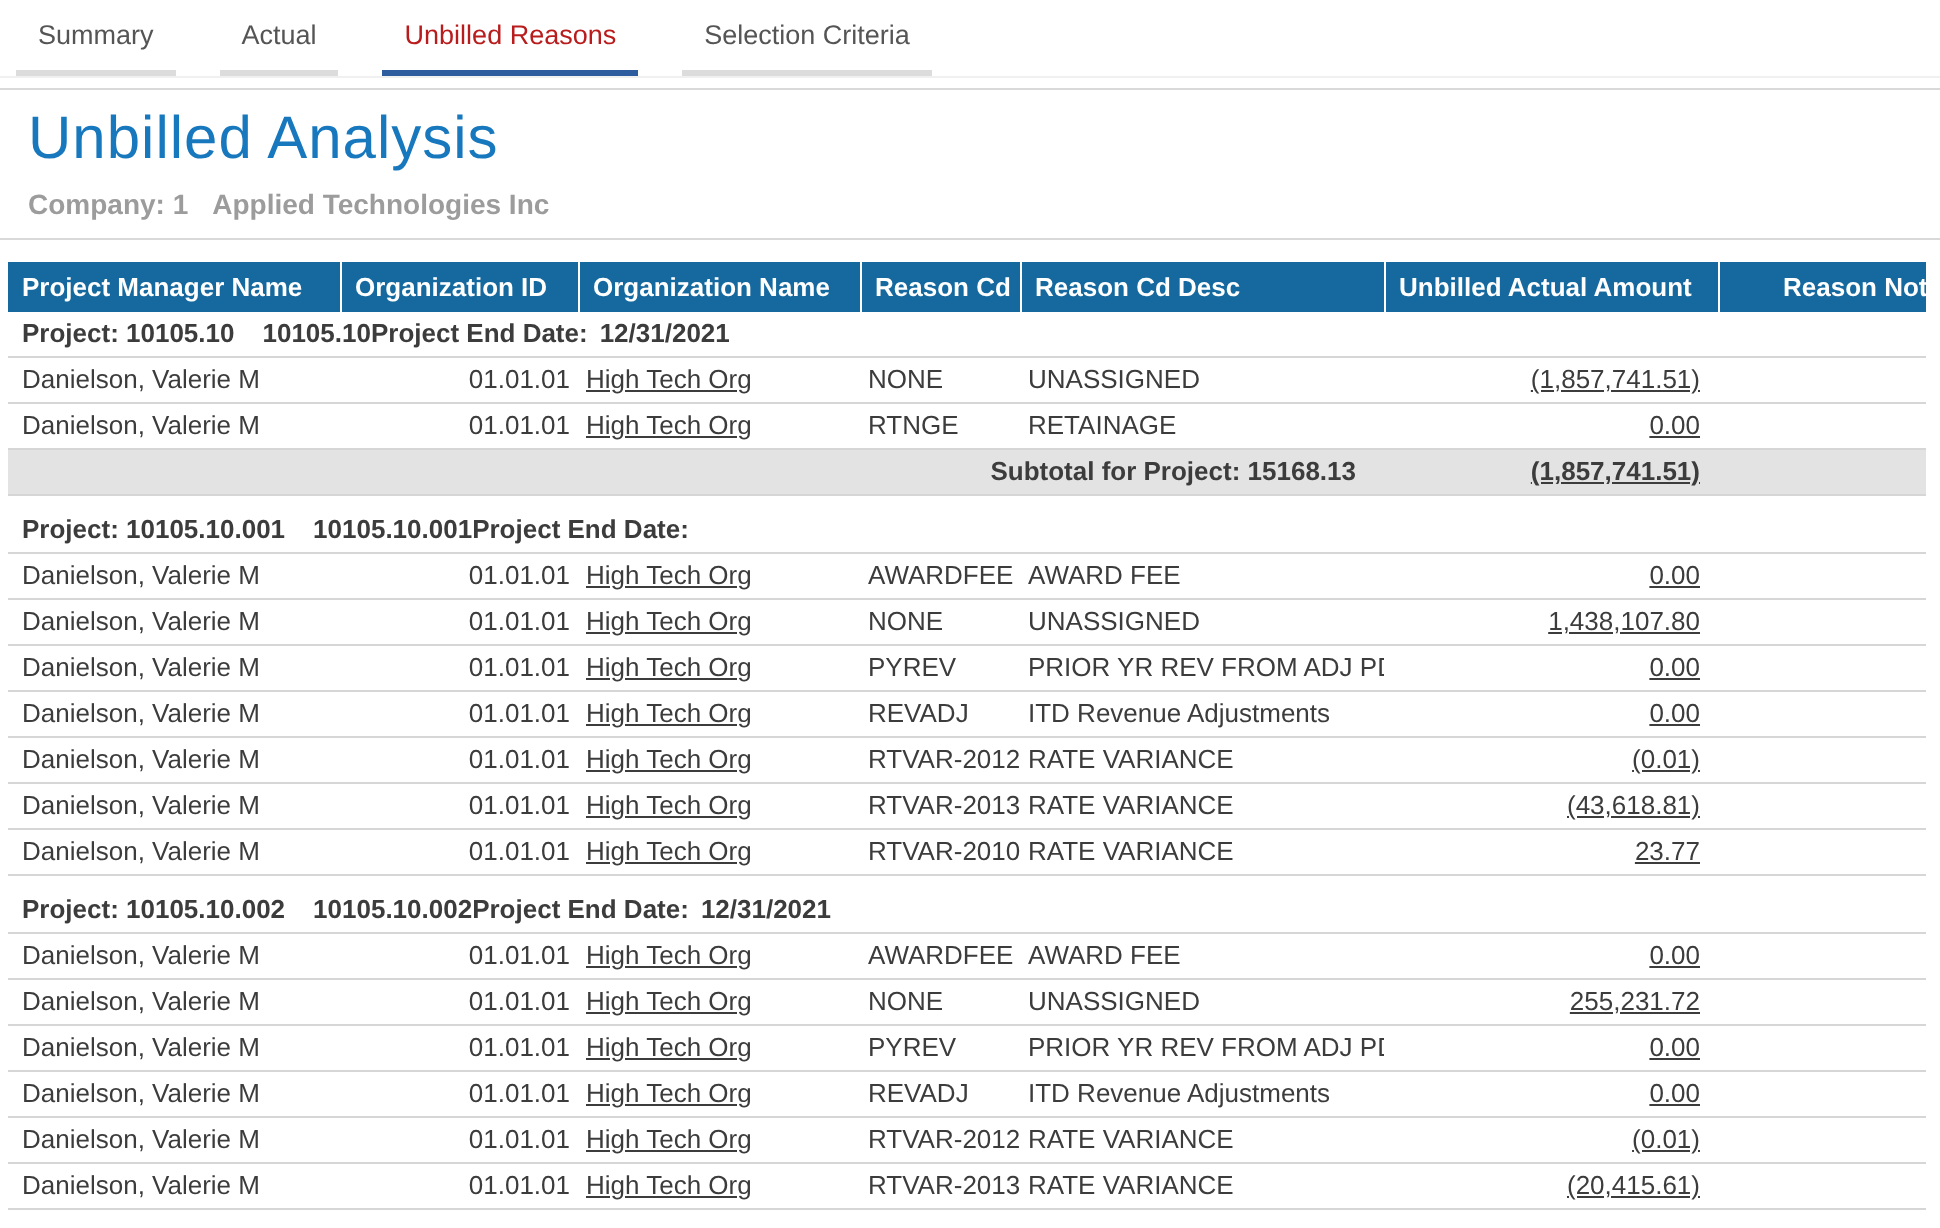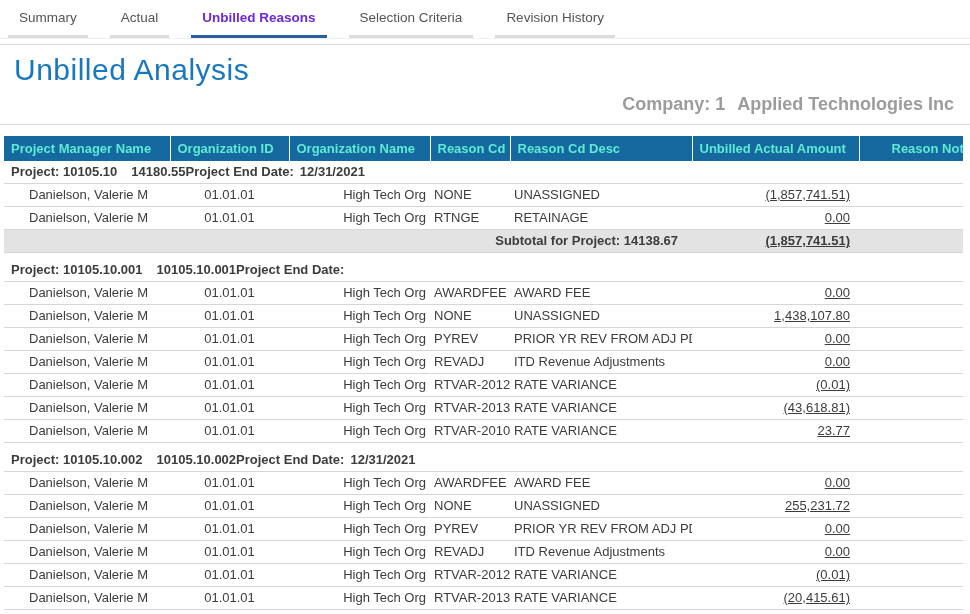--- a/index.html
+++ b/index.html
@@ -21,82 +21,81 @@
     align-items: center;
     padding: 0 11px;
     margin-right: 22px;
     font-size: 13.5px;
     color: #555555;
     border-bottom: 3px solid #dcdcdc;
     cursor: pointer;
     white-space: nowrap;
   }
   .tab.active {
-    font-weight: 700;
-    color: #6d28d9;
+    font-weight: 400;
+    color: #b91c1c;
     border-bottom-color: var(--tab-active-underline);
   }
   .tabbar-underline {
     height: 5px;
     border-top: 1px solid #f0f0f0;
     border-bottom: 1px solid #d9d9d9;
   }
   
-  .title-block { padding: 8px 16px 0 14px; }
+  .title-block { padding: 8px 0 0 14px; }
   h1.page-title {
     margin: 0;
     font-size: 30px;
     font-weight: 400;
     color: var(--title-color);
     letter-spacing: 0.5px;
   }
   .company-line {
     margin-top: 7px;
-    font-size: 18px;
+    font-size: 14px;
     font-weight: 700;
     color: var(--muted);
-    text-align: right;
   }
   .company-line .company-name { margin-left: 12px; }
   .title-divider {
     margin-top: 9px;
     border-bottom: 1px solid #d9d9d9;
   }
   
   table.report {
     border-collapse: collapse;
     table-layout: fixed;
     width: 959px;
     margin: 11px 4px 0 4px;
   }
   th {
     background: var(--header-bg);
-    color: #5eead4;
+    color: #ffffff;
     font-size: 13px;
     font-weight: 700;
     text-align: left;
     padding: 4px 4px 4px 7px;
     border-right: 1px solid rgba(255,255,255,0.5);
     height: 17px;
     white-space: nowrap;
     overflow: hidden;
   }
   th:last-child { border-right: none; padding-left: 32px; }
   td {
     font-size: 13px;
     color: var(--text);
     padding: 3px 4px;
     line-height: 16px;
     border-bottom: 1px solid var(--row-border);
     white-space: nowrap;
     overflow: hidden;
   }
-  .col-manager { padding-left: 7px; text-align: center; }
-  .col-orgid   { text-align: center; }
-  .col-orgname { text-align: right; }
+  .col-manager { padding-left: 7px; }
+  .col-orgid   { text-align: right; }
+  .col-orgname { text-align: left; text-decoration: underline; }
   .col-amount  { text-align: right; padding-right: 9px; text-decoration: underline; }
   tr.group-row td { font-weight: 700; padding-left: 7px; }
   tr.group-row .group-id        { margin-left: 14px; }
   tr.group-row .group-date-label{ }
   tr.group-row .group-date      { margin-left: 6px; }
   tr.subtotal-row td {
     background: var(--subtotal-bg);
     font-weight: 700;
   }
   .subtotal-label { text-align: right; padding-right: 14px; }
@@ -115,23 +114,20 @@
       <span>Summary</span>
     </div>
     <div class="tab">
       <span>Actual</span>
     </div>
     <div class="tab active">
       <span>Unbilled Reasons</span>
     </div>
     <div class="tab">
       <span>Selection Criteria</span>
-    </div>
-    <div class="tab">
-      <span>Revision History</span>
     </div>
   </nav>
 <div class="tabbar-underline"></div>
 
 <div class="title-block">
   <h1 class="page-title">Unbilled Analysis</h1>
   <div class="company-line">
     <span class="company-label">Company: 1</span><span class="company-name">Applied Technologies Inc</span>
   </div>
 </div>
@@ -153,42 +149,42 @@
         <th>Organization ID</th>
         <th>Organization Name</th>
         <th>Reason Cd</th>
         <th>Reason Cd Desc</th>
         <th>Unbilled Actual Amount</th>
         <th>Reason Notes</th>
       </tr>
     </thead>
   <tbody id="table-body">
       <tr class="group-row">
-        <td colspan="7"><span class="group-label">Project: 10105.10</span><span class="group-id">14180.55</span><span class="group-date-label">Project End Date:</span><span class="group-date">12/31/2021</span></td>
+        <td colspan="7"><span class="group-label">Project: 10105.10</span><span class="group-id">10105.10</span><span class="group-date-label">Project End Date:</span><span class="group-date">12/31/2021</span></td>
       </tr>
       <tr class="data-row">
         <td class="col-manager">Danielson, Valerie M</td>
         <td class="col-orgid">01.01.01</td>
         <td class="col-orgname">High Tech Org</td>
         <td class="col-reason">NONE</td>
         <td class="col-desc">UNASSIGNED</td>
         <td class="col-amount">(1,857,741.51)</td>
         <td class="col-notes"></td>
       </tr>
       <tr class="data-row">
         <td class="col-manager">Danielson, Valerie M</td>
         <td class="col-orgid">01.01.01</td>
         <td class="col-orgname">High Tech Org</td>
         <td class="col-reason">RTNGE</td>
         <td class="col-desc">RETAINAGE</td>
         <td class="col-amount">0.00</td>
         <td class="col-notes"></td>
       </tr>
       <tr class="subtotal-row">
-        <td colspan="5" class="subtotal-label">Subtotal for Project: 14138.67</td>
+        <td colspan="5" class="subtotal-label">Subtotal for Project: 15168.13</td>
         <td class="col-amount">(1,857,741.51)</td>
         <td class="col-notes"></td>
       </tr>
       <tr class="spacer-row">
         <td colspan="7"></td>
       </tr>
       <tr class="group-row">
         <td colspan="7"><span class="group-label">Project: 10105.10.001</span><span class="group-id">10105.10.001</span><span class="group-date-label">Project End Date:</span><span class="group-date"></span></td>
       </tr>
       <tr class="data-row">

